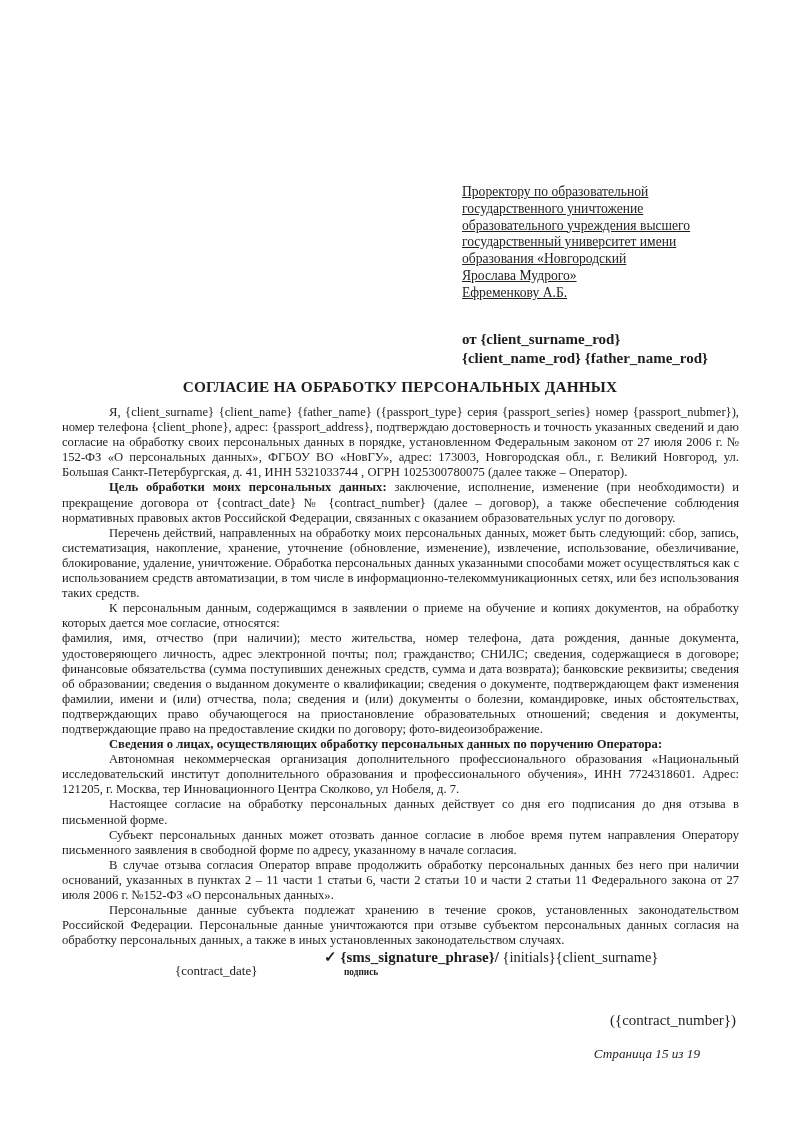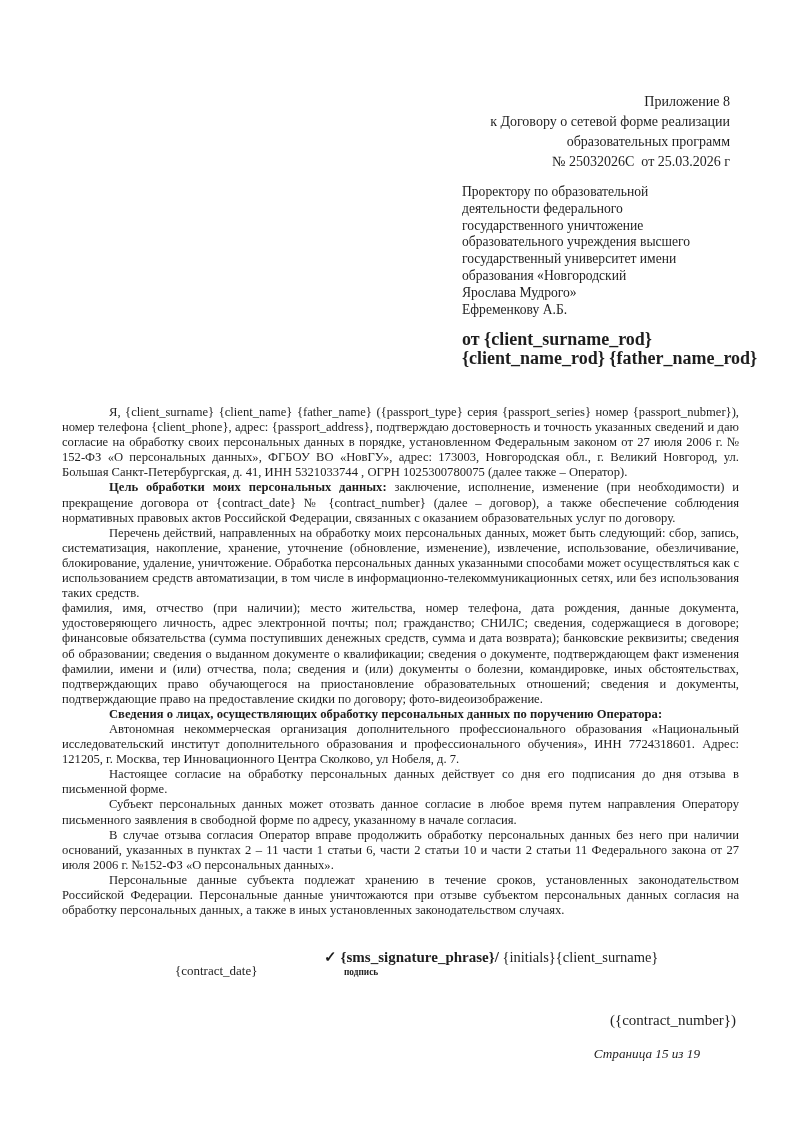--- a/index.html
+++ b/index.html
@@ -13,26 +13,26 @@
   }
   
   .appendix-header{
     position:absolute;top:92px;right:70px;
     text-align:right;font-size:14px;line-height:20px;
   }
   .appendix-header div{white-space:pre;}
   
   .addressee{
     position:absolute;left:462px;top:184px;width:300px;
-    font-size:13.6px;line-height:16.8px;
+    font-size:13.6px;line-height:16.8px;text-decoration:underline;
   }
   
   .from-block{
     position:absolute;left:462px;top:330px;width:300px;
-    font-size:18px;line-height:19px;font-weight:bold;
+    font-size:15px;line-height:19px;font-weight:bold;
   }
   
   .doc-title{
     position:absolute;left:0;top:378px;width:100%;
     text-align:center;font-weight:bold;font-size:15.3px;
     letter-spacing:0.2px;
   }
   
   .consent-body{
     position:absolute;left:62px;top:405px;width:677px;
@@ -61,48 +61,43 @@
   .page-footer{
     position:absolute;right:100px;top:1046px;
     font-size:13.2px;font-style:italic;
   }
 </style>
 </head>
 <body>
 
 <div class="page">
 
-  <div class="appendix-header">
-    <div>Приложение 8</div>
-    <div>к Договору о сетевой форме реализации</div>
-    <div>образовательных программ</div>
-    <div>№ 25032026С  от 25.03.2026 г</div>
-  </div>
 
   <div class="addressee">
     <div>Проректору по образовательной</div>
-    <div>деятельности федерального</div>
     <div>государственного уничтожение</div>
     <div>образовательного учреждения высшего</div>
     <div>государственный университет имени</div>
     <div>образования «Новгородский</div>
     <div>Ярослава Мудрого»</div>
     <div>Ефременкову А.Б.</div>
   </div>
 
   <div class="from-block">
     <div>от {client_surname_rod}</div>
     <div>{client_name_rod} {father_name_rod}</div>
   </div>
 
+  <div class="doc-title">СОГЛАСИЕ НА ОБРАБОТКУ ПЕРСОНАЛЬНЫХ ДАННЫХ</div>
 
   <div class="consent-body">
     <p>Я, {client_surname} {client_name} {father_name} ({passport_type} серия {passport_series} номер {passport_nubmer}), номер телефона {client_phone}, адрес: {passport_address}, подтверждаю достоверность и точность указанных сведений и даю согласие на обработку своих персональных данных в порядке, установленном Федеральным законом от 27 июля 2006 г. № 152-ФЗ «О персональных данных», ФГБОУ ВО «НовГУ», адрес: 173003, Новгородская обл., г. Великий Новгород, ул. Большая Санкт-Петербургская, д. 41, ИНН 5321033744 , ОГРН 1025300780075 (далее также – Оператор).</p>
     <p><span class="b">Цель обработки моих персональных данных:</span><span> заключение, исполнение, изменение (при необходимости) и прекращение договора от {contract_date} № {contract_number} (далее – договор), а также обеспечение соблюдения нормативных правовых актов Российской Федерации, связанных с оказанием образовательных услуг по договору.</span></p>
     <p>Перечень действий, направленных на обработку моих персональных данных, может быть следующий: сбор, запись, систематизация, накопление, хранение, уточнение (обновление, изменение), извлечение, использование, обезличивание, блокирование, удаление, уничтожение. Обработка персональных данных указанными способами может осуществляться как с использованием средств автоматизации, в том числе в информационно-телекоммуникационных сетях, или без использования таких средств.</p>
+    <p>К персональным данным, содержащимся в заявлении о приеме на обучение и копиях документов, на обработку которых дается мое согласие, относятся:</p>
     <p class="noindent">фамилия, имя, отчество (при наличии); место жительства, номер телефона, дата рождения, данные документа, удостоверяющего личность, адрес электронной почты; пол; гражданство; СНИЛС; сведения, содержащиеся в договоре; финансовые обязательства (сумма поступивших денежных средств, сумма и дата возврата); банковские реквизиты; сведения об образовании; сведения о выданном документе о квалификации; сведения о документе, подтверждающем факт изменения фамилии, имени и (или) отчества, пола; сведения и (или) документы о болезни, командировке, иных обстоятельствах, подтверждающих право обучающегося на приостановление образовательных отношений; сведения и документы, подтверждающие право на предоставление скидки по договору; фото-видеоизображение.</p>
     <p class="b">Сведения о лицах, осуществляющих обработку персональных данных по поручению Оператора:</p>
     <p>Автономная некоммерческая организация дополнительного профессионального образования «Национальный исследовательский институт дополнительного образования и профессионального обучения», ИНН 7724318601. Адрес: 121205, г. Москва, тер Инновационного Центра Сколково, ул Нобеля, д. 7.</p>
     <p>Настоящее согласие на обработку персональных данных действует со дня его подписания до дня отзыва в письменной форме.</p>
     <p>Субъект персональных данных может отозвать данное согласие в любое время путем направления Оператору письменного заявления в свободной форме по адресу, указанному в начале согласия.</p>
     <p>В случае отзыва согласия Оператор вправе продолжить обработку персональных данных без него при наличии оснований, указанных в пунктах 2 – 11 части 1 статьи 6, части 2 статьи 10 и части 2 статьи 11 Федерального закона от 27 июля 2006 г. №152-ФЗ «О персональных данных».</p>
     <p>Персональные данные субъекта подлежат хранению в течение сроков, установленных законодательством Российской Федерации. Персональные данные уничтожаются при отзыве субъектом персональных данных согласия на обработку персональных данных, а также в иных установленных законодательством случаях.</p>
   </div>
 
   <div class="sig-date">{contract_date}</div>

